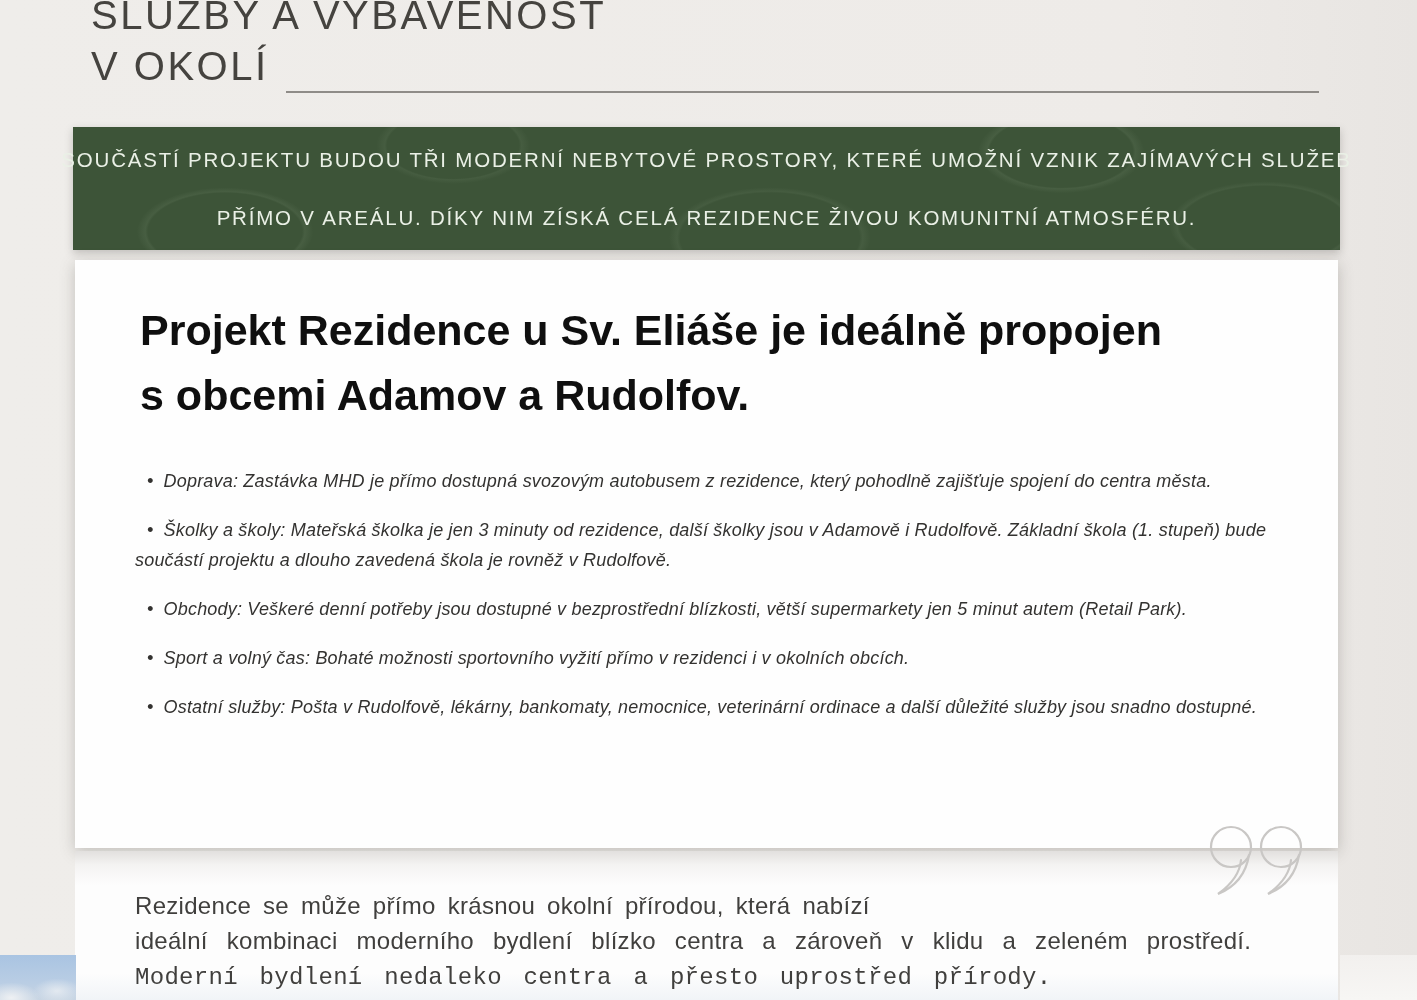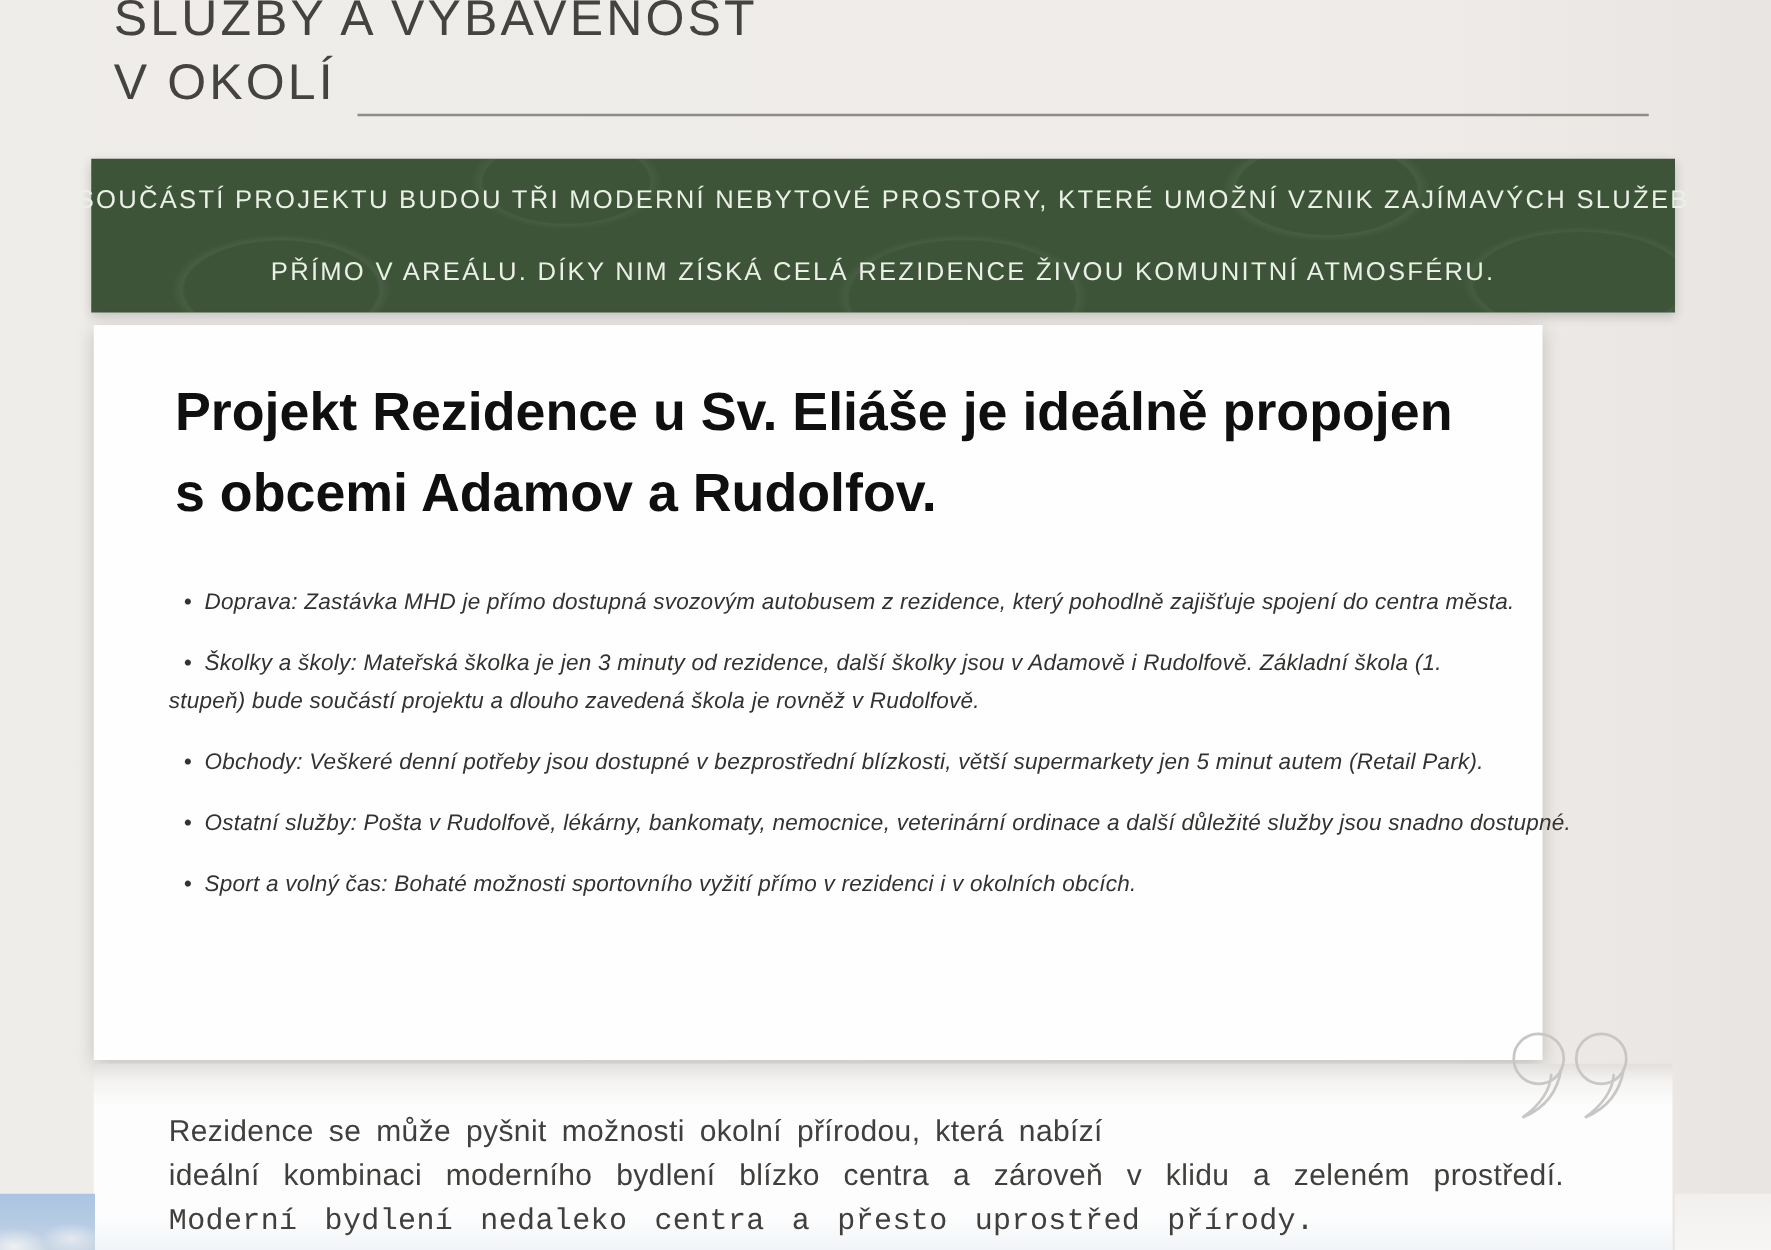--- a/index.html
+++ b/index.html
@@ -60,21 +60,21 @@
     letter-spacing: 1.8px;
     line-height: 38px;
     white-space: nowrap;
   }
 
   
   .content-card {
     position: absolute;
     left: 75px;
     top: 260px;
-    width: 1159px;
+    width: 1263px;
     height: 588px;
     background: #fefefe;
     box-shadow: 0 4px 14px rgba(80,75,70,0.28);
     padding: 38px 40px 0 60px;
   }
   .card-heading {
     margin-left: 5px;
     font-size: 43px;
     font-weight: bold;
     color: #0f0f0f;
@@ -168,36 +168,36 @@
 
 <div class="content-card">
   <h2 class="card-heading">
     <span>Projekt Rezidence u Sv. Eliáše je ideálně propojen</span><br>
     <span>s obcemi Adamov a Rudolfov.</span>
   </h2>
   <ul class="amenities-list">
     <li>Doprava: Zastávka MHD je přímo dostupná svozovým autobusem z rezidence, který pohodlně zajišťuje spojení do centra města.</li>
     <li class="wrap">Školky a školy: Mateřská školka je jen 3 minuty od rezidence, další školky jsou v Adamově i Rudolfově. Základní škola (1. stupeň) bude součástí projektu a dlouho zavedená škola je rovněž v Rudolfově.</li>
     <li>Obchody: Veškeré denní potřeby jsou dostupné v bezprostřední blízkosti, větší supermarkety jen 5 minut autem (Retail Park).</li>
+    <li>Sport a volný čas: Bohaté možnosti sportovního vyžití přímo v rezidenci i v okolních obcích.</li>
     <li>Ostatní služby: Pošta v Rudolfově, lékárny, bankomaty, nemocnice, veterinární ordinace a další důležité služby jsou snadno dostupné.</li>
-    <li>Sport a volný čas: Bohaté možnosti sportovního vyžití přímo v rezidenci i v okolních obcích.</li>
   </ul>
 </div>
 
 <svg class="quote-icon" viewBox="0 0 104 84">
   <g fill="none" stroke="#c9c7c5" stroke-width="2.2" stroke-linecap="round">
     <circle cx="26" cy="25" r="20"></circle>
     <path d="M44,33 C41,52 30,65 13,72 C27,62 35,50 36,38"></path>
     <circle cx="76" cy="25" r="20"></circle>
     <path d="M94,33 C91,52 80,65 63,72 C77,62 85,50 86,38"></path>
   </g>
 </svg>
 
 <div class="quote-section">
   <p class="quote-text">
-    <span class="q-line q-line1">Rezidence se může pyšnit možnosti okolní přírodou, která nabízí</span><br>
+    <span class="q-line q-line1">Rezidence se může přímo krásnou okolní přírodou, která nabízí</span><br>
     <span class="q-line q-line2">ideální kombinaci moderního bydlení blízko centra a zároveň v klidu a zeleném prostředí.</span><br>
     <span class="q-line q-line3">Moderní bydlení nedaleko centra a přesto uprostřed přírody.</span>
   </p>
 </div>
 
 <div class="corner-photo"></div>
 <div class="right-bottom-strip"></div>
 
 </body></html>

